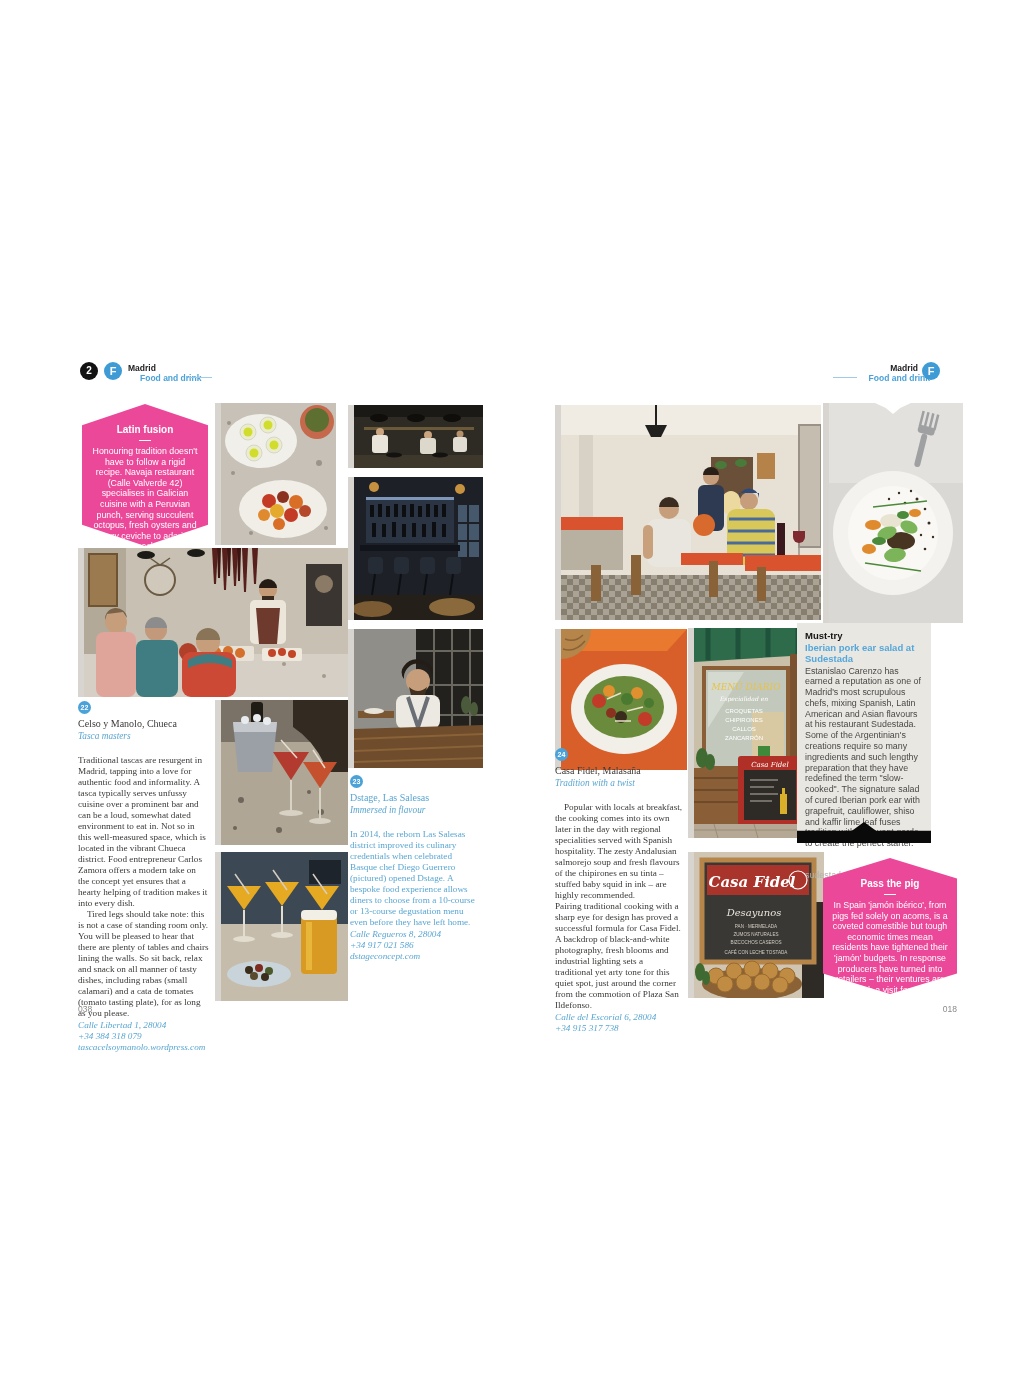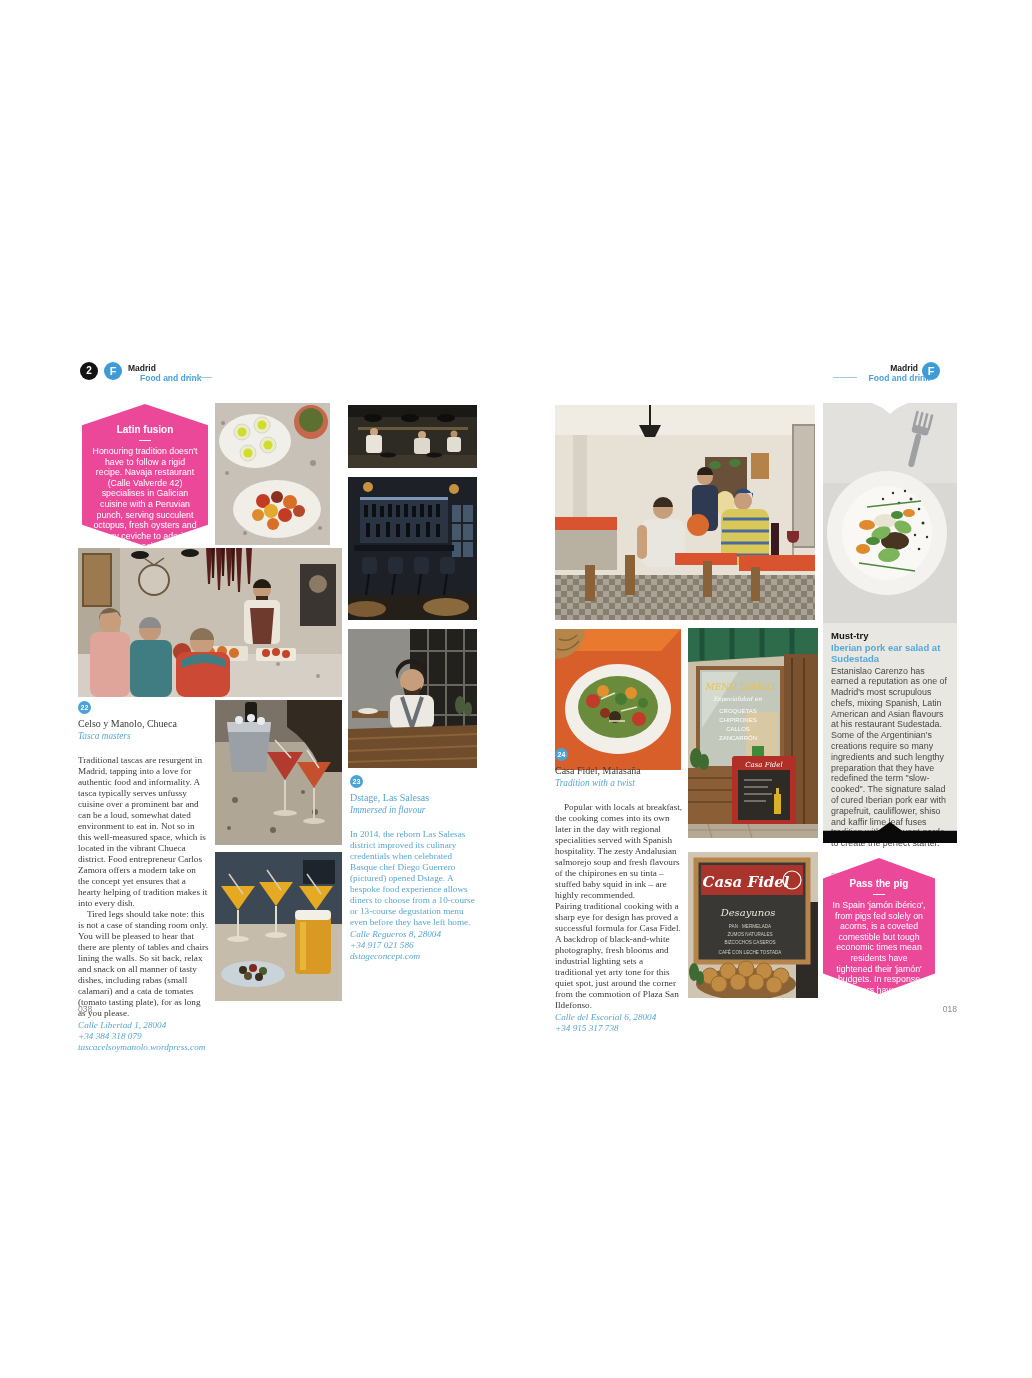--- a/index.html
+++ b/index.html
@@ -25,21 +25,21 @@
             font:bold 7px/13px "Liberation Sans",sans-serif;text-align:center;margin-bottom:4px;}
   .atitle{font:10px/12px "Liberation Serif",serif;font-weight:normal;margin:0 0 1px 0;color:inherit;}
   .asub{font:italic 9.3px/11px "Liberation Serif",serif;color:#5aa6d2;margin-bottom:13px;}
   .abody{margin:0;}
   .indent{text-indent:9px;}
   .addr{font:italic 9.2px/11px "Liberation Serif",serif;color:#5aa6d2;}
   .addr.first{margin-top:1px;}
   .bluecol{color:#5aa6d2;}
   .bluecol .atitle{color:#5aa6d2;}
   
-  .photo{position:absolute;overflow:hidden;background:#d8d5d0;}
+  .photo{position:absolute;overflow:hidden;background:#d8d5d0;padding-left:6px;}
   .photo svg{display:block;width:100%;height:100%;}
   
   .mustbox{position:absolute;background:#e9e7e2;}
   .mt-inner{padding:7px 8px 0 8px;}
   .mt-label{font:bold 9.5px/11.5px "Liberation Sans",sans-serif;color:#141414;}
   .mt-dish{font:bold 9.5px/11.5px "Liberation Sans",sans-serif;color:#54a7da;margin-bottom:1px;}
   .mt-body{font:8.9px/10.8px "Liberation Sans",sans-serif;color:#4a4946;}
   .mt-site{font:8.9px/12px "Liberation Sans",sans-serif;color:#b3b1ab;margin-top:20px;}
   .mt-bar{position:absolute;left:0;right:0;bottom:0;height:21px;background:#0a0a0a;
           clip-path:polygon(0 42%,41% 42%,50% 0,59% 42%,100% 42%,100% 100%,0 100%);}
@@ -603,31 +603,31 @@
   <div class="col" style="left:555px;top:748px;width:128px;">
     <span class="numbadge">24</span>
     <h3 class="atitle">Casa Fidel, Malasaña</h3>
     <div class="asub">Tradition with a twist</div>
     <p class="abody indent">Popular with locals at breakfast, the cooking comes into its own later in the day with regional specialities served with Spanish hospitality. The zesty Andalusian salmorejo soup and fresh flavours of the chipirones en su tinta – stuffed baby squid in ink – are highly recommended.</p>
     <p class="abody">Pairing traditional cooking with a sharp eye for design has proved a successful formula for Casa Fidel. A backdrop of black-and-white photography, fresh blooms and industrial lighting sets a traditional yet arty tone for this quiet spot, just around the corner from the commotion of Plaza San Ildefonso.</p>
     <div class="addr first">Calle del Escorial 6, 28004</div>
     <div class="addr">+34 915 317 738</div>
   </div>
 
-  <div class="mustbox" style="left:823px;top:623px;width:134px;height:220px;">
+  <div class="mustbox" style="left:797px;top:623px;width:134px;height:220px;">
     <div class="mt-inner">
       <div class="mt-label">Must-try</div>
       <div class="mt-dish">Iberian pork ear salad at Sudestada</div>
       <div class="mt-body">Estanislao Carenzo has earned a reputation as one of Madrid's most scrupulous chefs, mixing Spanish, Latin American and Asian flavours at his restaurant Sudestada. Some of the Argentinian's creations require so many ingredients and such lengthy preparation that they have redefined the term "slow-cooked". The signature salad of cured Iberian pork ear with grapefruit, cauliflower, shiso and kaffir lime leaf fuses tradition with the avant garde to create the perfect starter.</div>
       <div class="mt-site">sudestada.eu</div>
     </div>
     <div class="mt-bar"></div>
   </div>
 
-  <div class="hexbox" style="left:823px;top:858px;width:112px;height:136px;">
+  <div class="hexbox" style="left:823px;top:858px;width:134px;height:136px;">
     <div class="hextitle">Pass the pig</div>
     <div class="hexdash"></div>
     <div class="hexbody">In Spain 'jamón ibérico', from pigs fed solely on acorns, is a coveted comestible but tough economic times mean residents have tightened their 'jamón' budgets. In response producers have turned into retailers – their ventures are well worth a visit for a tasting session.</div>
   </div>
 
   <div class="pnum" style="left:857px;top:1004px;width:100px;text-align:right;">018</div>
 
 </div>
 
 </body></html>

